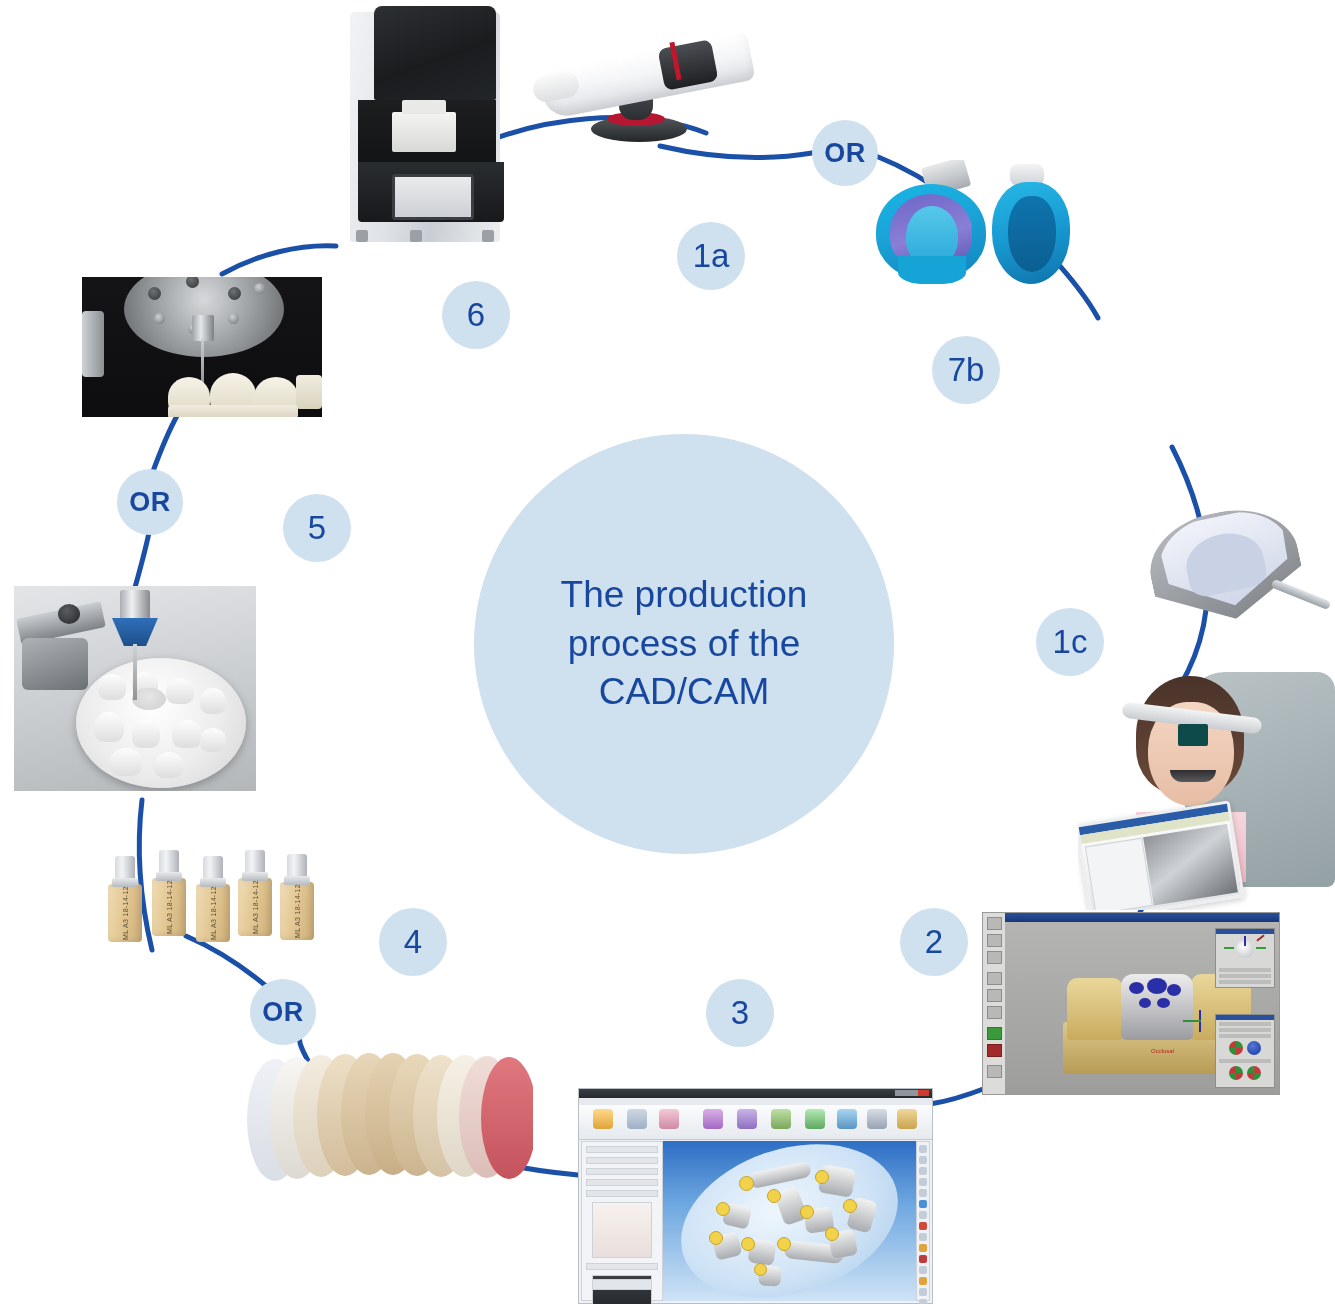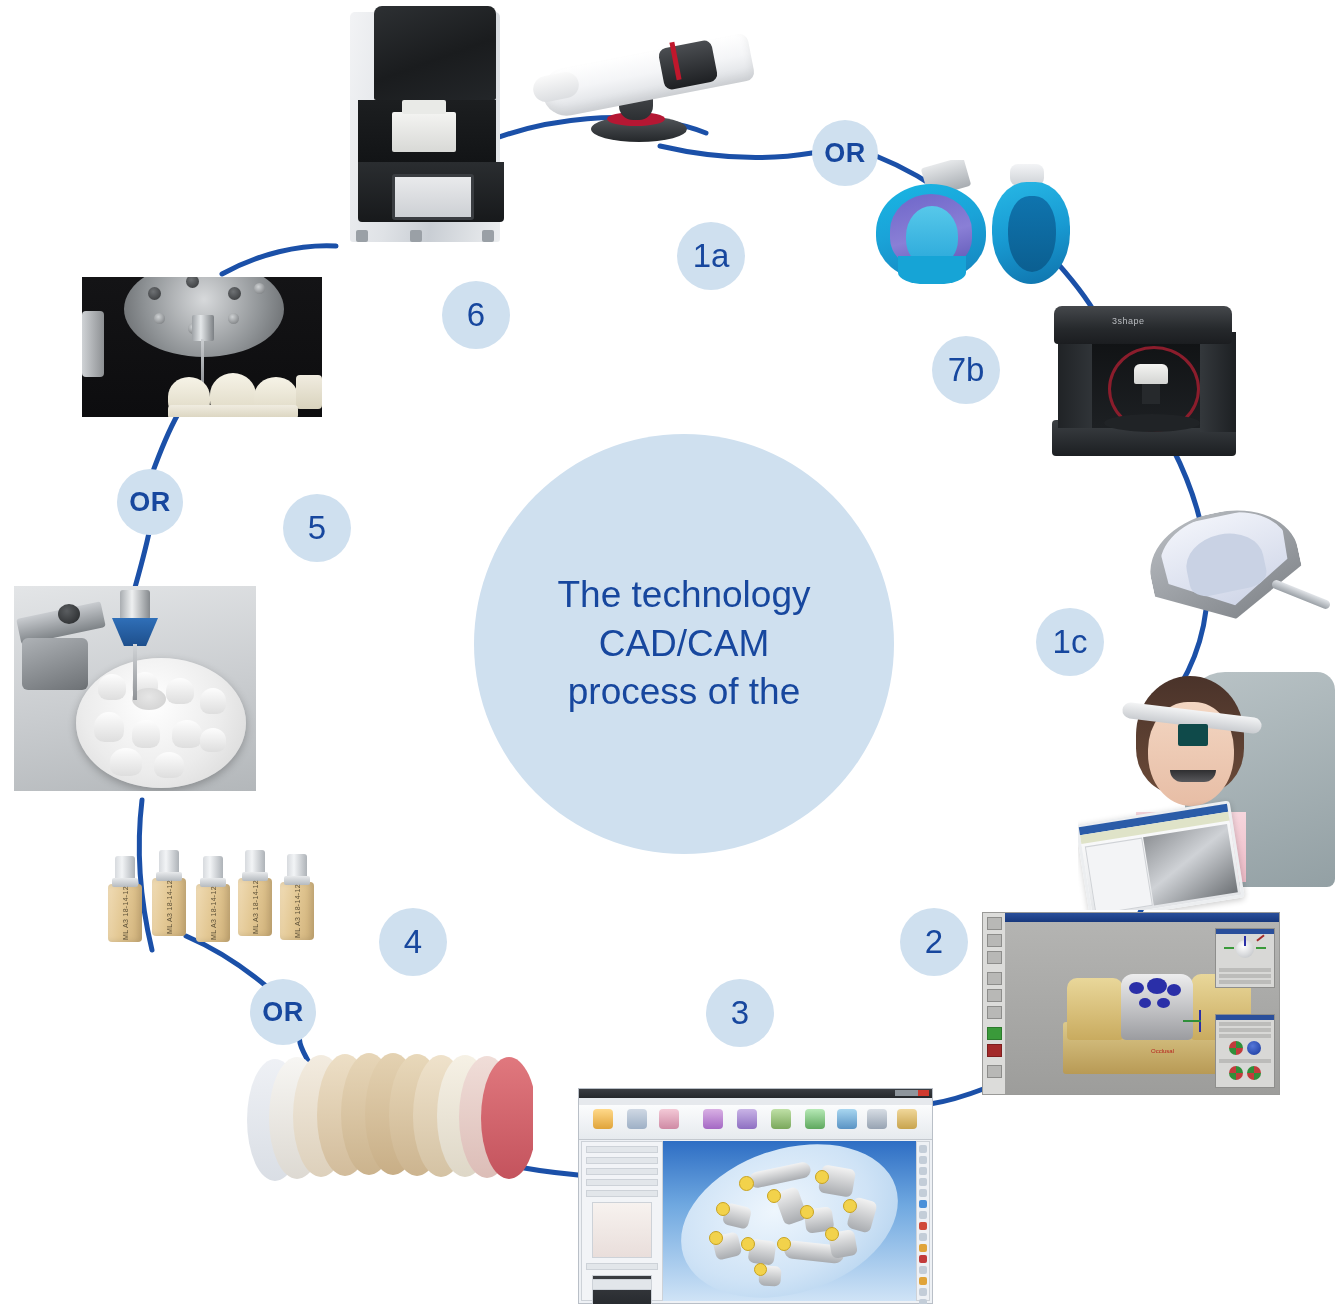--- a/index.html
+++ b/index.html
@@ -229,23 +229,23 @@
       <path d="M132,598 C140,570 146,548 150,528"></path>
 
       <path d="M152,474 C160,452 168,432 178,414"></path>
 
       <path d="M222,274 C258,254 300,244 336,246"></path>
     </g>
   </svg>
 
   <div class="hub">
     <div class="hub-text">
-      <div>The technology</div>
+      <div>The production</div>
+      <div>process of the</div>
       <div>CAD/CAM</div>
-      <div>process of the</div>
     </div>
   </div>
 
   <div class="badge num" style="left:677px;top:222px;width:68px;height:68px;">1a</div>
 
   <div class="badge num" style="left:932px;top:336px;width:68px;height:68px;">7b</div>
 
   <div class="badge num" style="left:1036px;top:608px;width:68px;height:68px;">1c</div>
 
   <div class="badge num" style="left:900px;top:908px;width:68px;height:68px;">2</div>
@@ -308,33 +308,20 @@
            background:linear-gradient(180deg,#f3f4f6,#cdd1d5);"></div>
       <div class="arch" style="left:2px;top:18px;width:78px;height:102px;
            background:linear-gradient(165deg,#27b8e6 0%,#189ad2 50%,#0f72ab 100%);
            border-radius:46% 46% 52% 52%;"></div>
       <div class="arch" style="left:18px;top:32px;width:48px;height:76px;
            background:linear-gradient(180deg,#0f74ae,#0b5f91);border-radius:46% 46% 52% 52%;"></div>
     </div>
     <div class="cap">Blue and purple dental impressions in trays</div>
   </div>
 
-  <div class="photo" style="left:1050px;top:302px;width:190px;height:158px;">
-    <div class="sc-base"></div>
-    <div class="sc-left"></div>
-    <div class="sc-cav"></div>
-    <div class="sc-ring"></div>
-    <div class="sc-plate"></div>
-    <div class="sc-post"></div>
-    <div class="sc-model"></div>
-    <div class="sc-right"></div>
-    <div class="sc-top"></div>
-    <div style="position:absolute;left:62px;top:14px;color:#b9bcc0;font-size:9px;letter-spacing:.5px;font-family:'Liberation Sans',sans-serif;">3shape</div>
-    <div class="cap">Desktop laboratory 3D scanner</div>
-  </div>
 
   <div class="photo" style="left:1142px;top:498px;width:190px;height:140px;">
     <div style="position:absolute;left:8px;top:14px;width:150px;height:108px;
          background:linear-gradient(160deg,#b9bdc2,#7d8186);
          border-radius:48% 48% 14% 14%;transform:rotate(-12deg);
          clip-path:polygon(0 0,100% 0,100% 64%,50% 100%,0 64%);"></div>
     <div style="position:absolute;left:18px;top:16px;width:132px;height:96px;
          background:linear-gradient(170deg,#f3f5fb,#ccd3e6);
          border-radius:46% 46% 18% 18%;transform:rotate(-12deg);
          clip-path:polygon(2% 2%,98% 2%,96% 60%,50% 96%,4% 60%);"></div>

